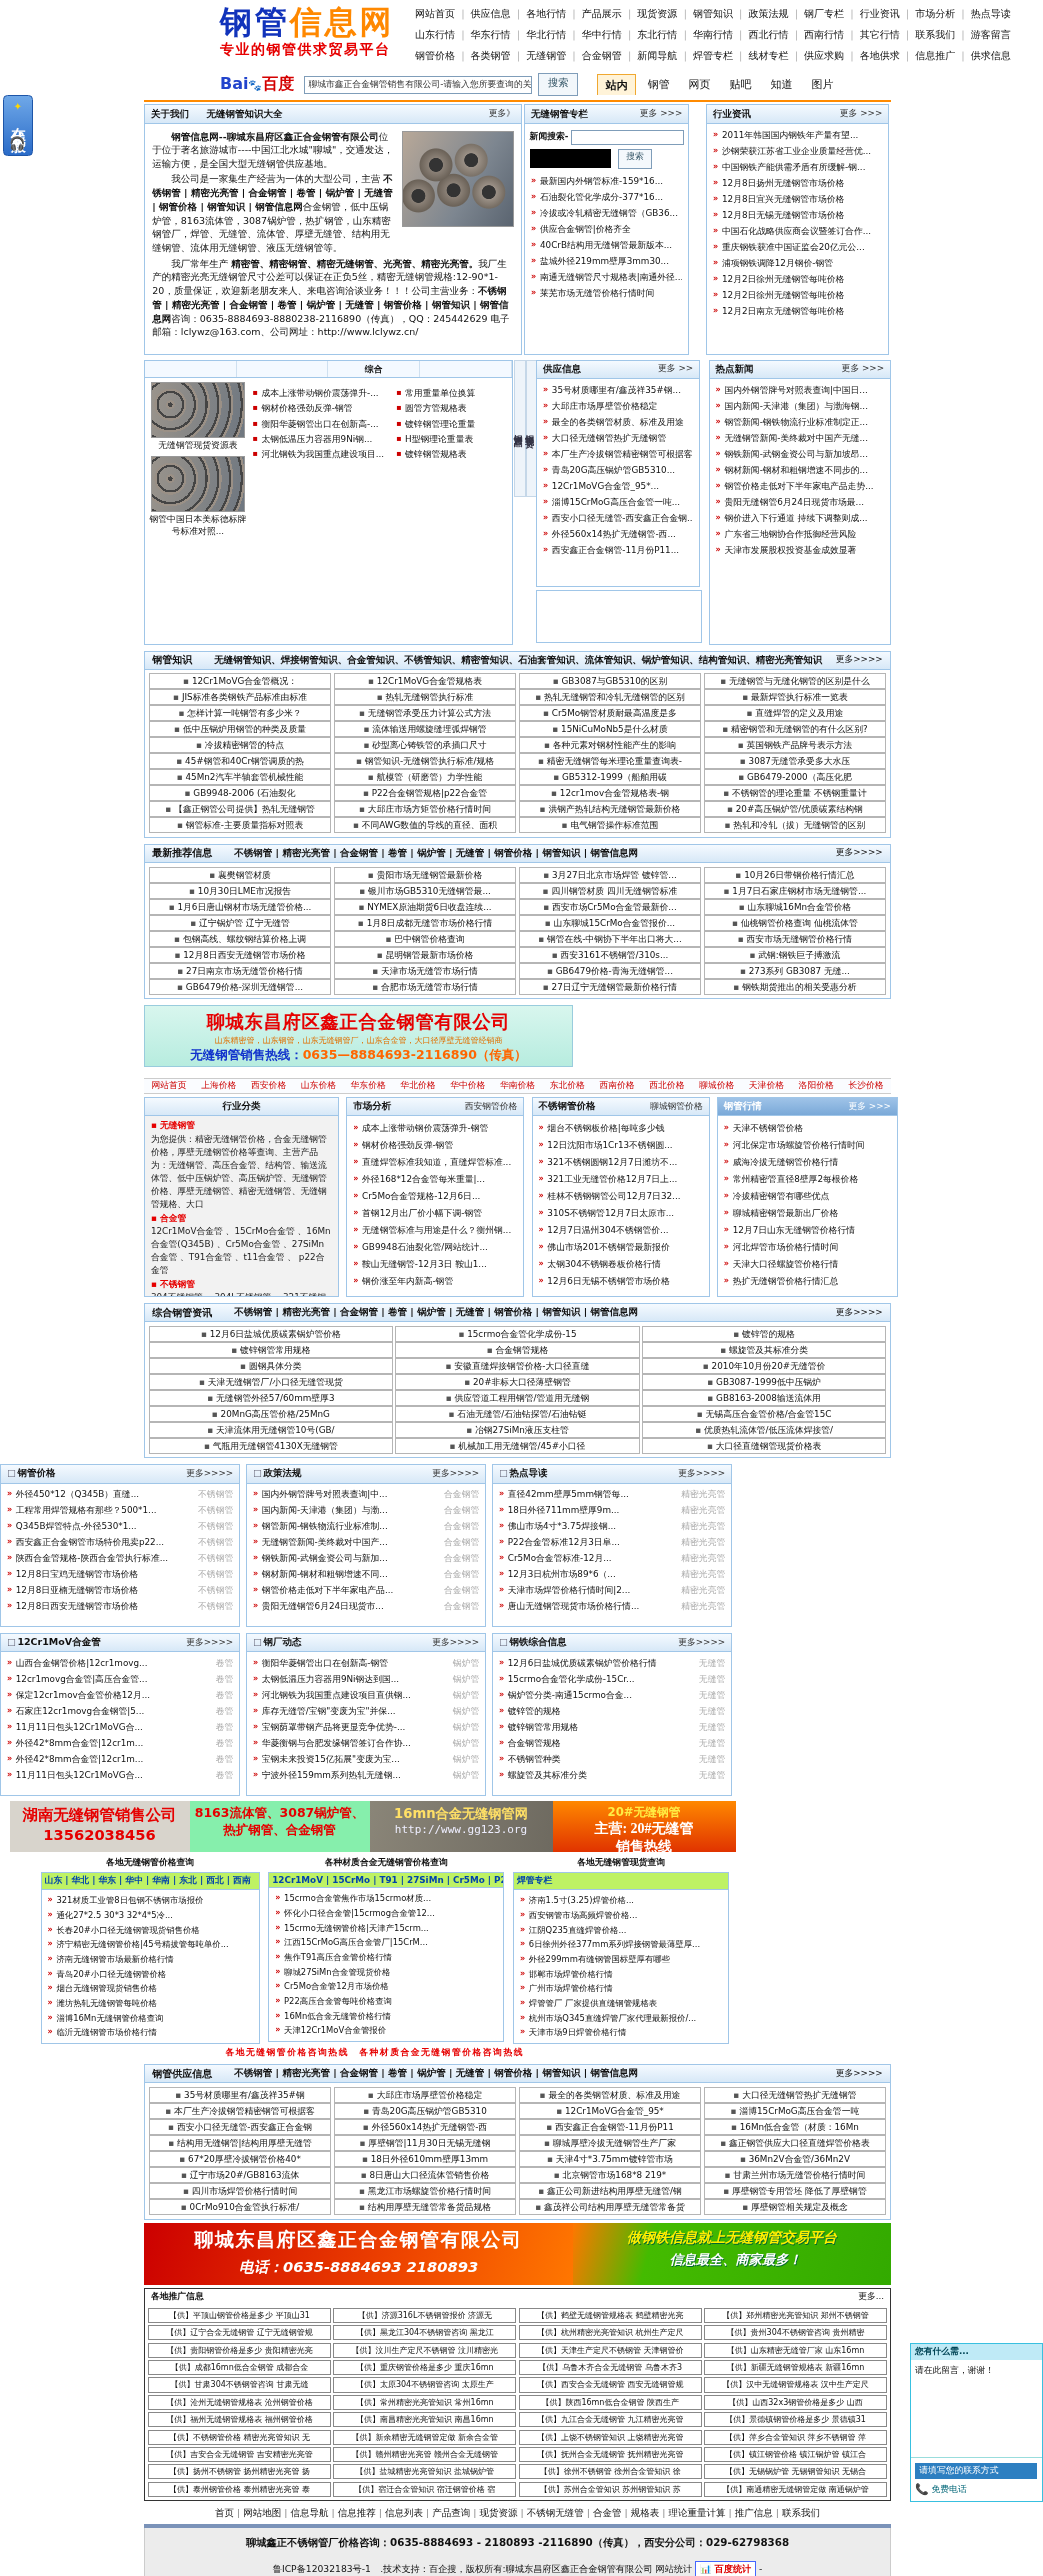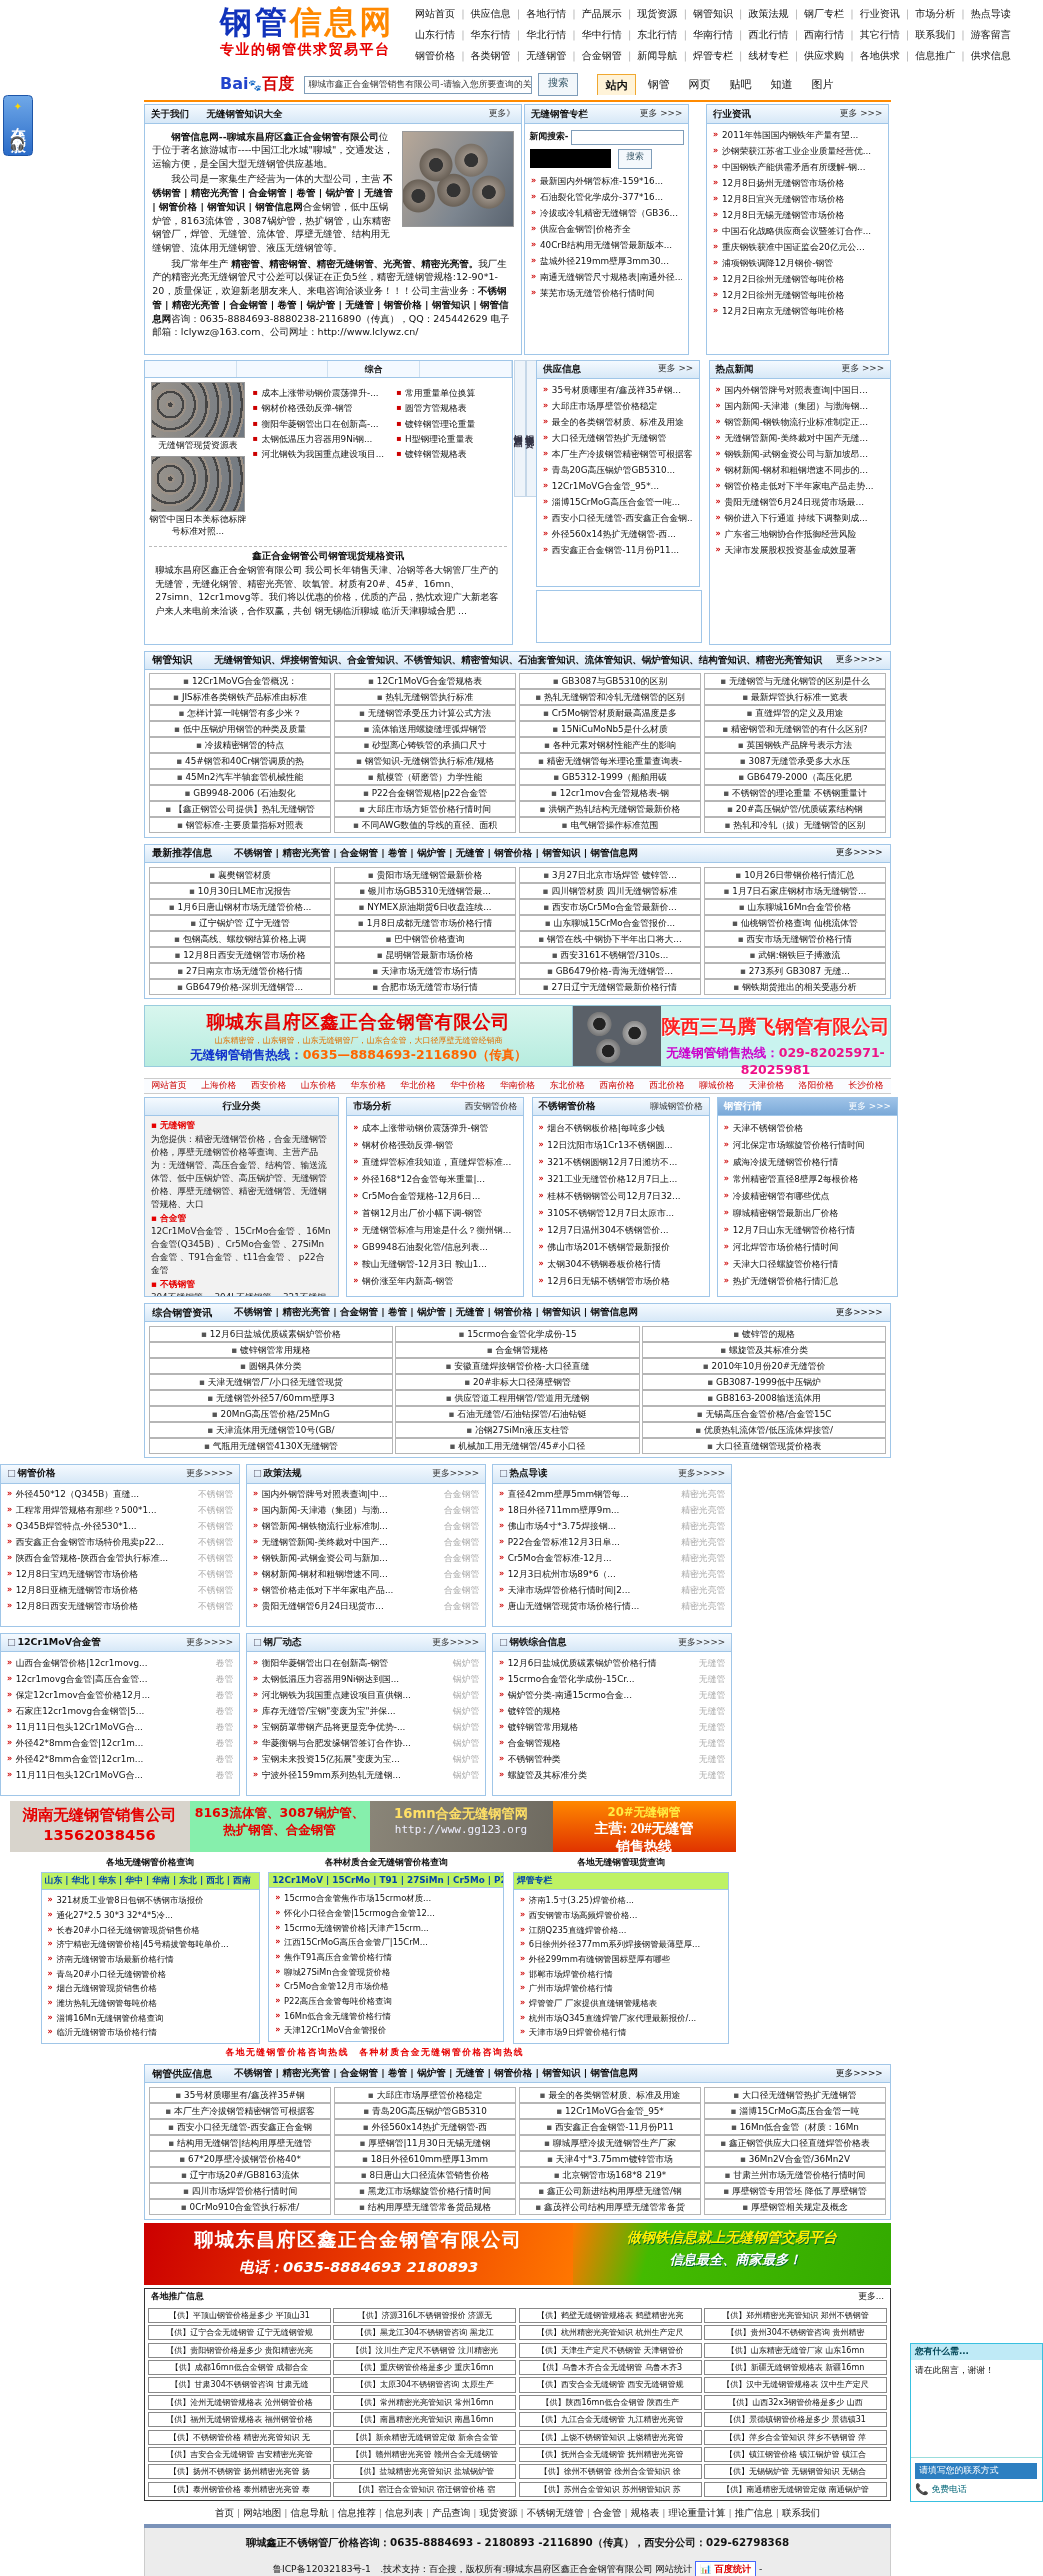--- a/index.html
+++ b/index.html
@@ -426,24 +426,20 @@
                 <span class="arr">▪</span>
                 <span class="lnk">H型钢理论重量表</span>
               </li>
               <li>
                 <span class="arr">▪</span>
                 <span class="lnk">镀锌钢管规格表</span>
               </li>
             </ul>
         </div>
       </div>
-      <div class="xz">
-        <div class="xzt">鑫正合金钢管公司钢管现货规格资讯</div>
-        <span>聊城东昌府区鑫正合金钢管有限公司 我公司长年销售天津、冶钢等各大钢管厂生产的无缝管，无缝化钢管、精密光亮管、吹氧管。材质有20#、45#、16mn、27simn、12cr1movg等。我们将以优惠的价格，优质的产品，热忱欢迎广大新老客户来人来电前来洽谈，合作双赢，共创 钢无锡临沂聊城 临沂天津聊城合肥 ...</span>
-      </div>
     </div>
     <div class="strips">
       <div class="strip">钢管产品</div>
       <div class="strip">钢管现货</div>
     </div>
     <div>
       <div class="box supbox">
         <div class="bhd">
             <span class="t">供应信息</span>
           <span class="more lnk">更多 &gt;&gt;</span>
@@ -657,27 +653,20 @@
           <div class="kcell lnk">钢铁期货推出的相关受惠分析</div>
         </div>
     </div>
   </div>
 
   <div class="ban2">
     <div class="ban2a">
       <div class="bt">聊城东昌府区鑫正合金钢管有限公司</div>
       <div class="bs">山东精密管，山东钢管，山东无缝钢管厂，山东合金管，大口径厚壁无缝管经销商</div>
       <div class="bh"><span>无缝钢管销售热线：</span><b>0635—8884693-2116890（传真）</b></div>
-    </div>
-    <div class="ban2b">
-      <div class="pipes"></div>
-      <div class="bb">
-        <div class="bt">陕西三马腾飞钢管有限公司</div>
-        <div class="bh"><span>无缝钢管销售热线：</span><b>029-82025971-82025981</b></div>
-      </div>
     </div>
   </div>
 
   <div class="pnav">
     <ul>
         <li class="lnk">网站首页</li>
         <li class="lnk">上海价格</li>
         <li class="lnk">西安价格</li>
         <li class="lnk">山东价格</li>
         <li class="lnk">华东价格</li>
@@ -737,21 +726,21 @@
           <li>
             <span class="arr">»</span>
             <span class="lnk">首钢12月出厂价小幅下调-钢管</span>
           </li>
           <li>
             <span class="arr">»</span>
             <span class="lnk">无缝钢管标准与用途是什么？衡州钢...</span>
           </li>
           <li>
             <span class="arr">»</span>
-            <span class="lnk">GB9948石油裂化管/信息列表...</span>
+            <span class="lnk">GB9948石油裂化管/网站统计...</span>
           </li>
           <li>
             <span class="arr">»</span>
             <span class="lnk">鞍山无缝钢管-12月3日 鞍山1...</span>
           </li>
           <li>
             <span class="arr">»</span>
             <span class="lnk">钢价涨至年内新高-钢管</span>
           </li>
         </ul>

